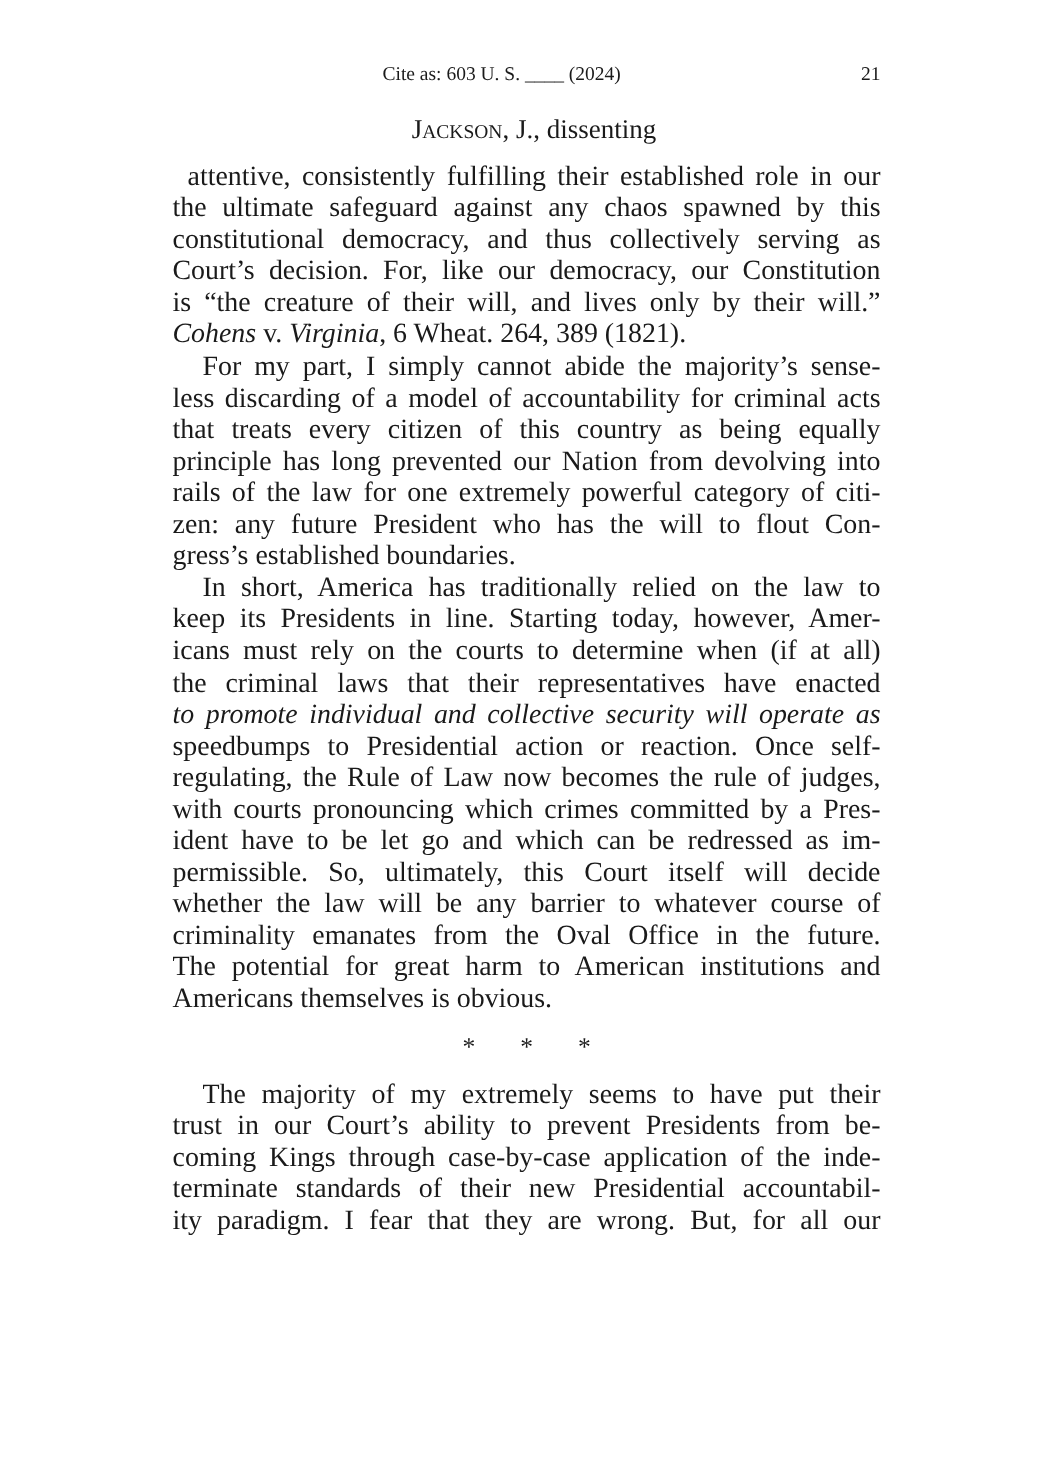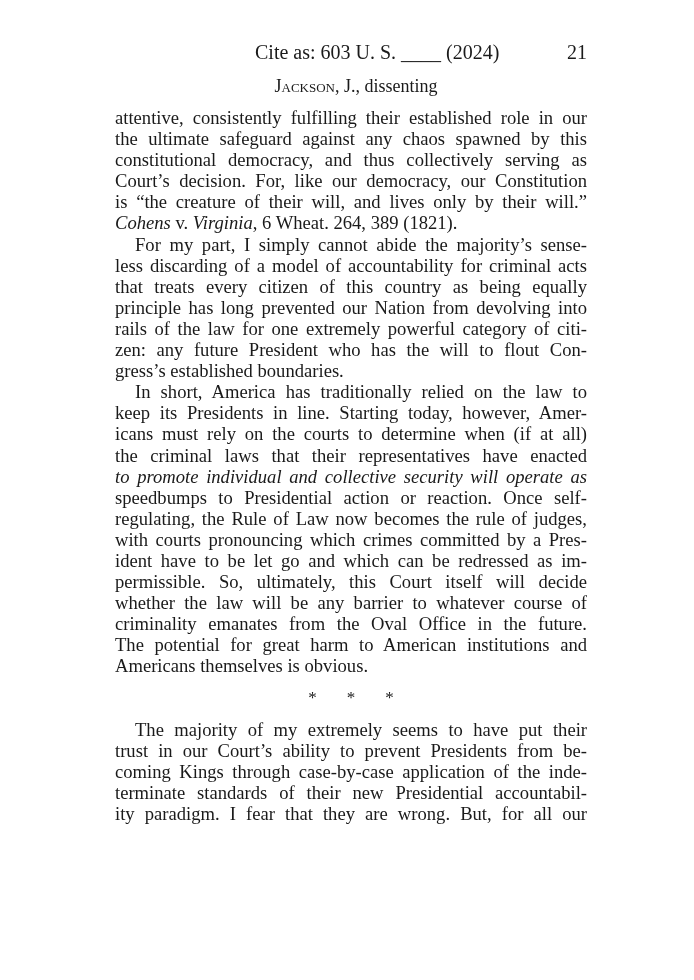--- a/index.html
+++ b/index.html
@@ -22,21 +22,21 @@
       height: 980px;
       background: #ffffff;
     }
     .running-head {
       position: absolute;
       top: 41px;
       left: 115px;
       width: 472px;
       height: 20px;
       font-family: "Liberation Serif", "DejaVu Serif", serif;
-      font-size: 20px;
+      font-size: 13px;
     }
     .cite {
       position: absolute;
       left: 140px;
       top: 0;
       white-space: nowrap;
     }
     .page-num {
       position: absolute;
       right: 0;
@@ -100,21 +100,21 @@
     <span class="page-num">21</span>
   </div>
 
   <div class="opinion-label">
     <span class="smallcaps">Jackson</span><span>, J., dissenting</span>
   </div>
 
   <div class="body-text">
 
     <div class="para">
-      <span class="line" style="white-space: normal;">attentive, consistently fulfilling their established role in our</span>
+      <span class="line" style="white-space: normal; margin-left: 10px;">attentive, consistently fulfilling their established role in our</span>
       <span class="line" style="white-space: normal;">the ultimate safeguard against any chaos spawned by this</span>
       <span class="line" style="white-space: normal;">constitutional democracy, and thus collectively serving as</span>
       <span class="line" style="white-space: normal;">Court’s decision.  For, like our democracy, our Constitution</span>
       <span class="line" style="white-space: normal;">is “the creature of their will, and lives only by their will.”</span>
       <span class="line last"><em>Cohens</em><span> v. </span><em>Virginia</em><span>, 6 Wheat. 264, 389 (1821).</span></span>
     </div>
 
     <div class="para">
       <span class="line indent" style="white-space: normal;">For my part, I simply cannot abide the majority’s sense-</span>
       <span class="line" style="white-space: normal;">less discarding of a model of accountability for criminal acts</span>

